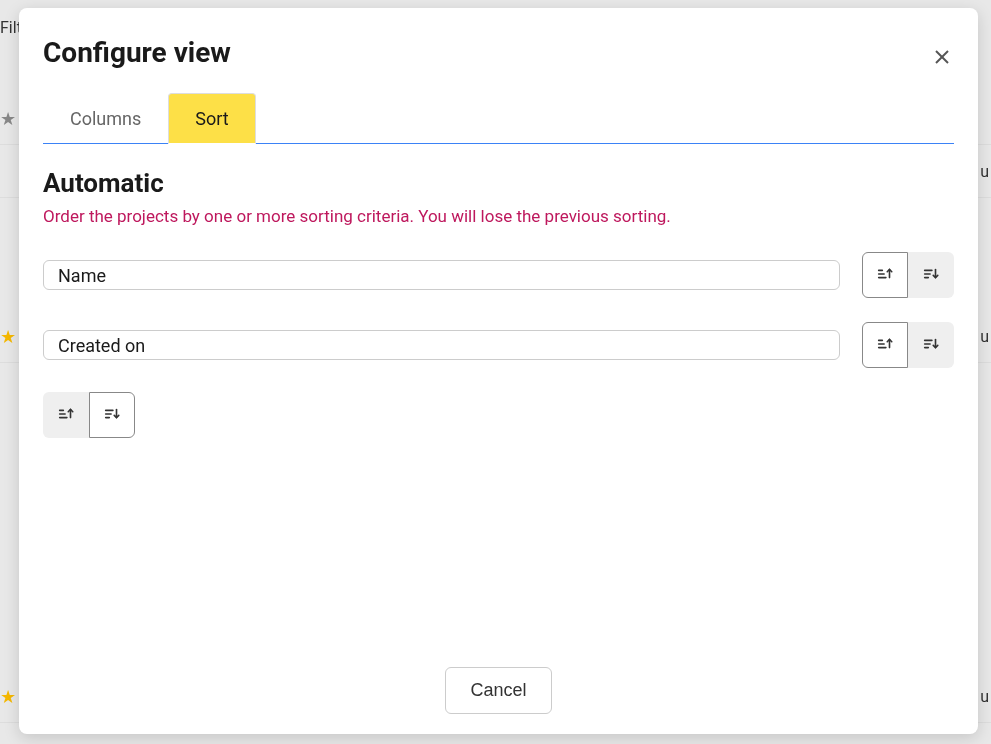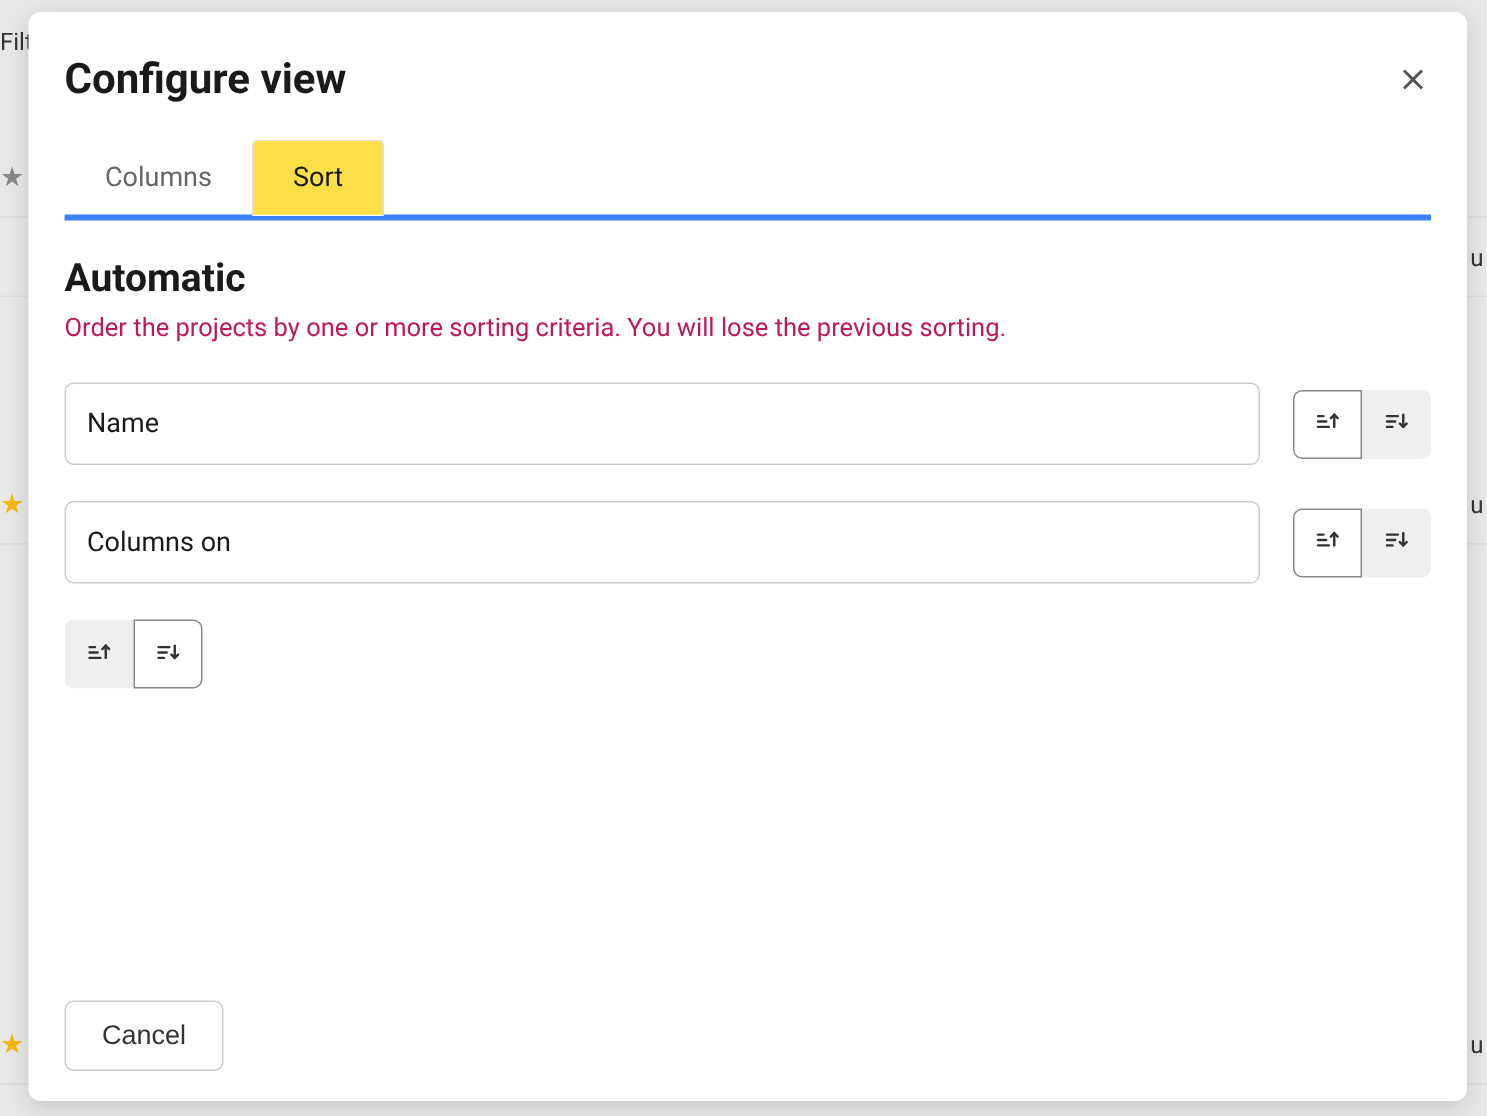--- a/index.html
+++ b/index.html
@@ -50,41 +50,41 @@
       background: #fff;
       border-radius: 8px;
       box-shadow: 0 4px 16px rgba(0,0,0,0.15);
       display: flex;
       flex-direction: column;
     }
     .modal-header {
       padding: 28px 24px 0 24px;
       display: flex;
       justify-content: space-between;
-      align-items: center;
+      align-items: flex-end;
     }
     .modal-title {
       font-size: 28px;
       font-weight: 700;
       color: #1a1a1a;
     }
     .close-btn {
       background: none;
       border: none;
       cursor: pointer;
       color: #555;
       padding: 4px;
       display: flex;
       align-items: center;
       justify-content: center;
     }
     .close-btn svg { width: 16px; height: 16px; }
     .tabs {
       display: flex;
-      border-bottom: 4px solid #3b82f6;
+      border-bottom: 1px solid #3b82f6;
       margin: 24px 24px 0 24px;
     }
     .tab {
       padding: 14px 26px;
       font-size: 18px;
       color: #666;
       cursor: pointer;
       border: 1px solid transparent;
       border-bottom: none;
       position: relative;
@@ -114,21 +114,21 @@
       margin-bottom: 26px;
     }
     .sort-row {
       display: flex;
       align-items: center;
       gap: 22px;
       margin-bottom: 24px;
     }
     .sort-select {
       flex: 1;
-      height: 55px;
+      height: 30px;
       border: 1px solid #ccc;
       border-radius: 6px;
       padding: 0 14px;
       display: flex;
       align-items: center;
       font-size: 18px;
       color: #1a1a1a;
       cursor: pointer;
       background: #fff;
     }
@@ -150,21 +150,21 @@
     .sort-btn.first { border-radius: 6px 0 0 6px; }
     .sort-btn.last { border-radius: 0 6px 6px 0; }
     .sort-btn.selected {
       background: #fff;
       border-color: #888;
     }
     .sort-btn svg { width: 18px; height: 18px; }
     .footer {
       padding: 20px 24px;
       display: flex;
-      justify-content: flex-start;
+      justify-content: center;
       gap: 14px;
     }
     .btn {
       padding: 12px 24px;
       font-size: 18px;
       border-radius: 6px;
       cursor: pointer;
       border: 1px solid transparent;
     }
     .btn-cancel {
@@ -243,21 +243,21 @@
                   <line x1="3" y1="10" x2="9" y2="10"></line>
                   <line x1="3" y1="14" x2="7" y2="14"></line>
   <line x1="15" y1="5" x2="15" y2="14"></line>
                   <polyline points="12.5 11.5 15 14 17.5 11.5"></polyline>
 </svg></span>
       </button>
     </div>
         </div>
         <div class="sort-row">
     <div class="sort-select">
-      <span>Columns on</span>
+      <span>Created on</span>
     </div>
     <div class="sort-buttons">
       <button class="sort-btn first selected">
         <span><svg viewBox="0 0 20 20" fill="none" stroke="currentColor" stroke-width="1.8" stroke-linecap="round">
   <line x1="3" y1="6" x2="7" y2="6"></line>
                   <line x1="3" y1="10" x2="9" y2="10"></line>
                   <line x1="3" y1="14" x2="11" y2="14"></line>
   <line x1="15" y1="14" x2="15" y2="5"></line>
                   <polyline points="12.5 7.5 15 5 17.5 7.5"></polyline>
 </svg></span>

